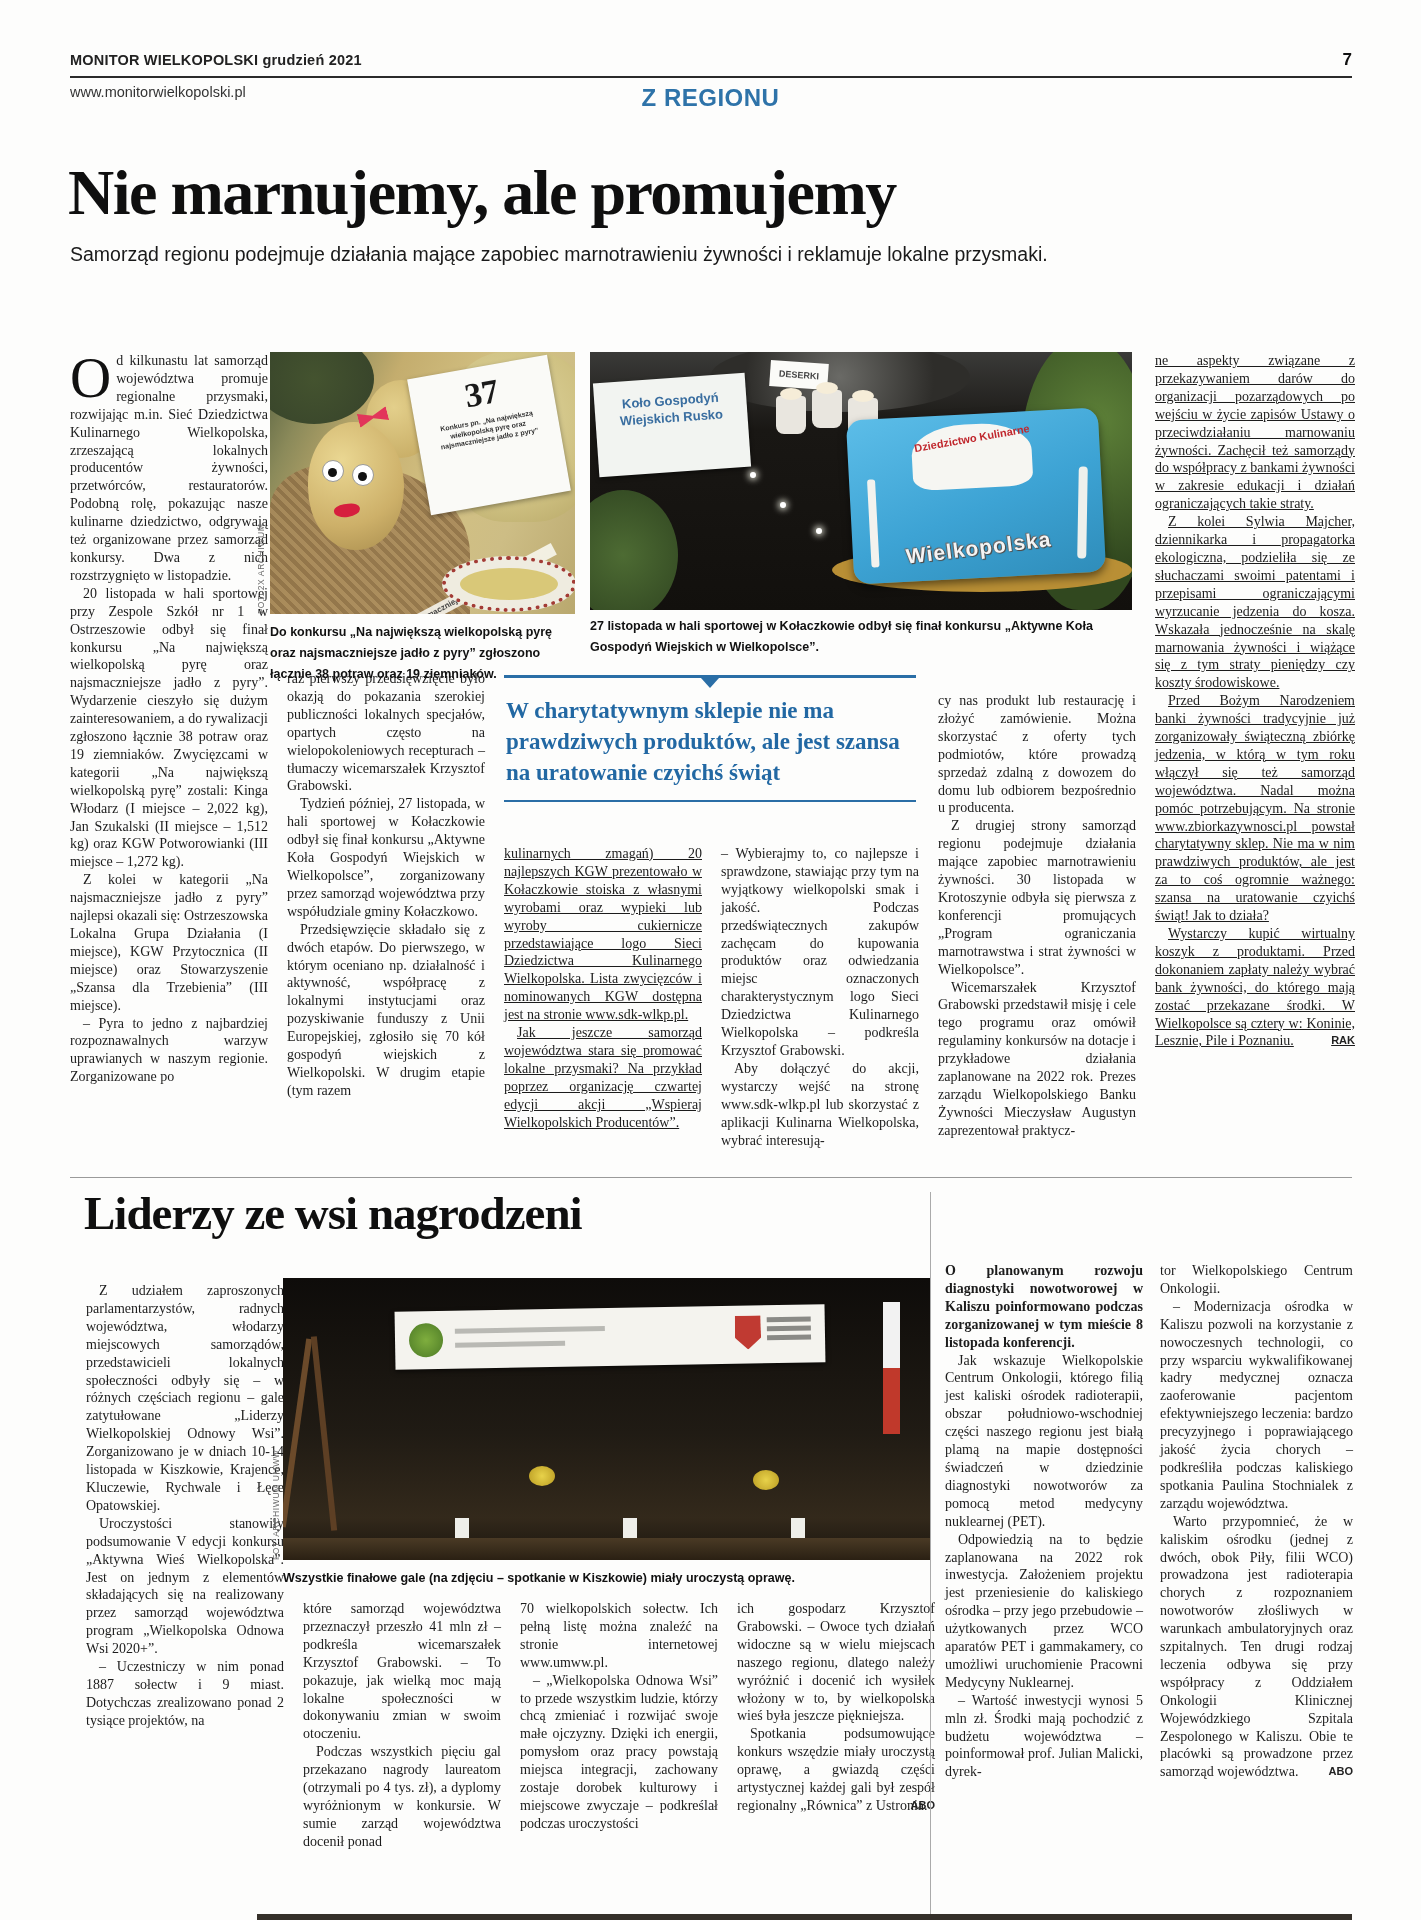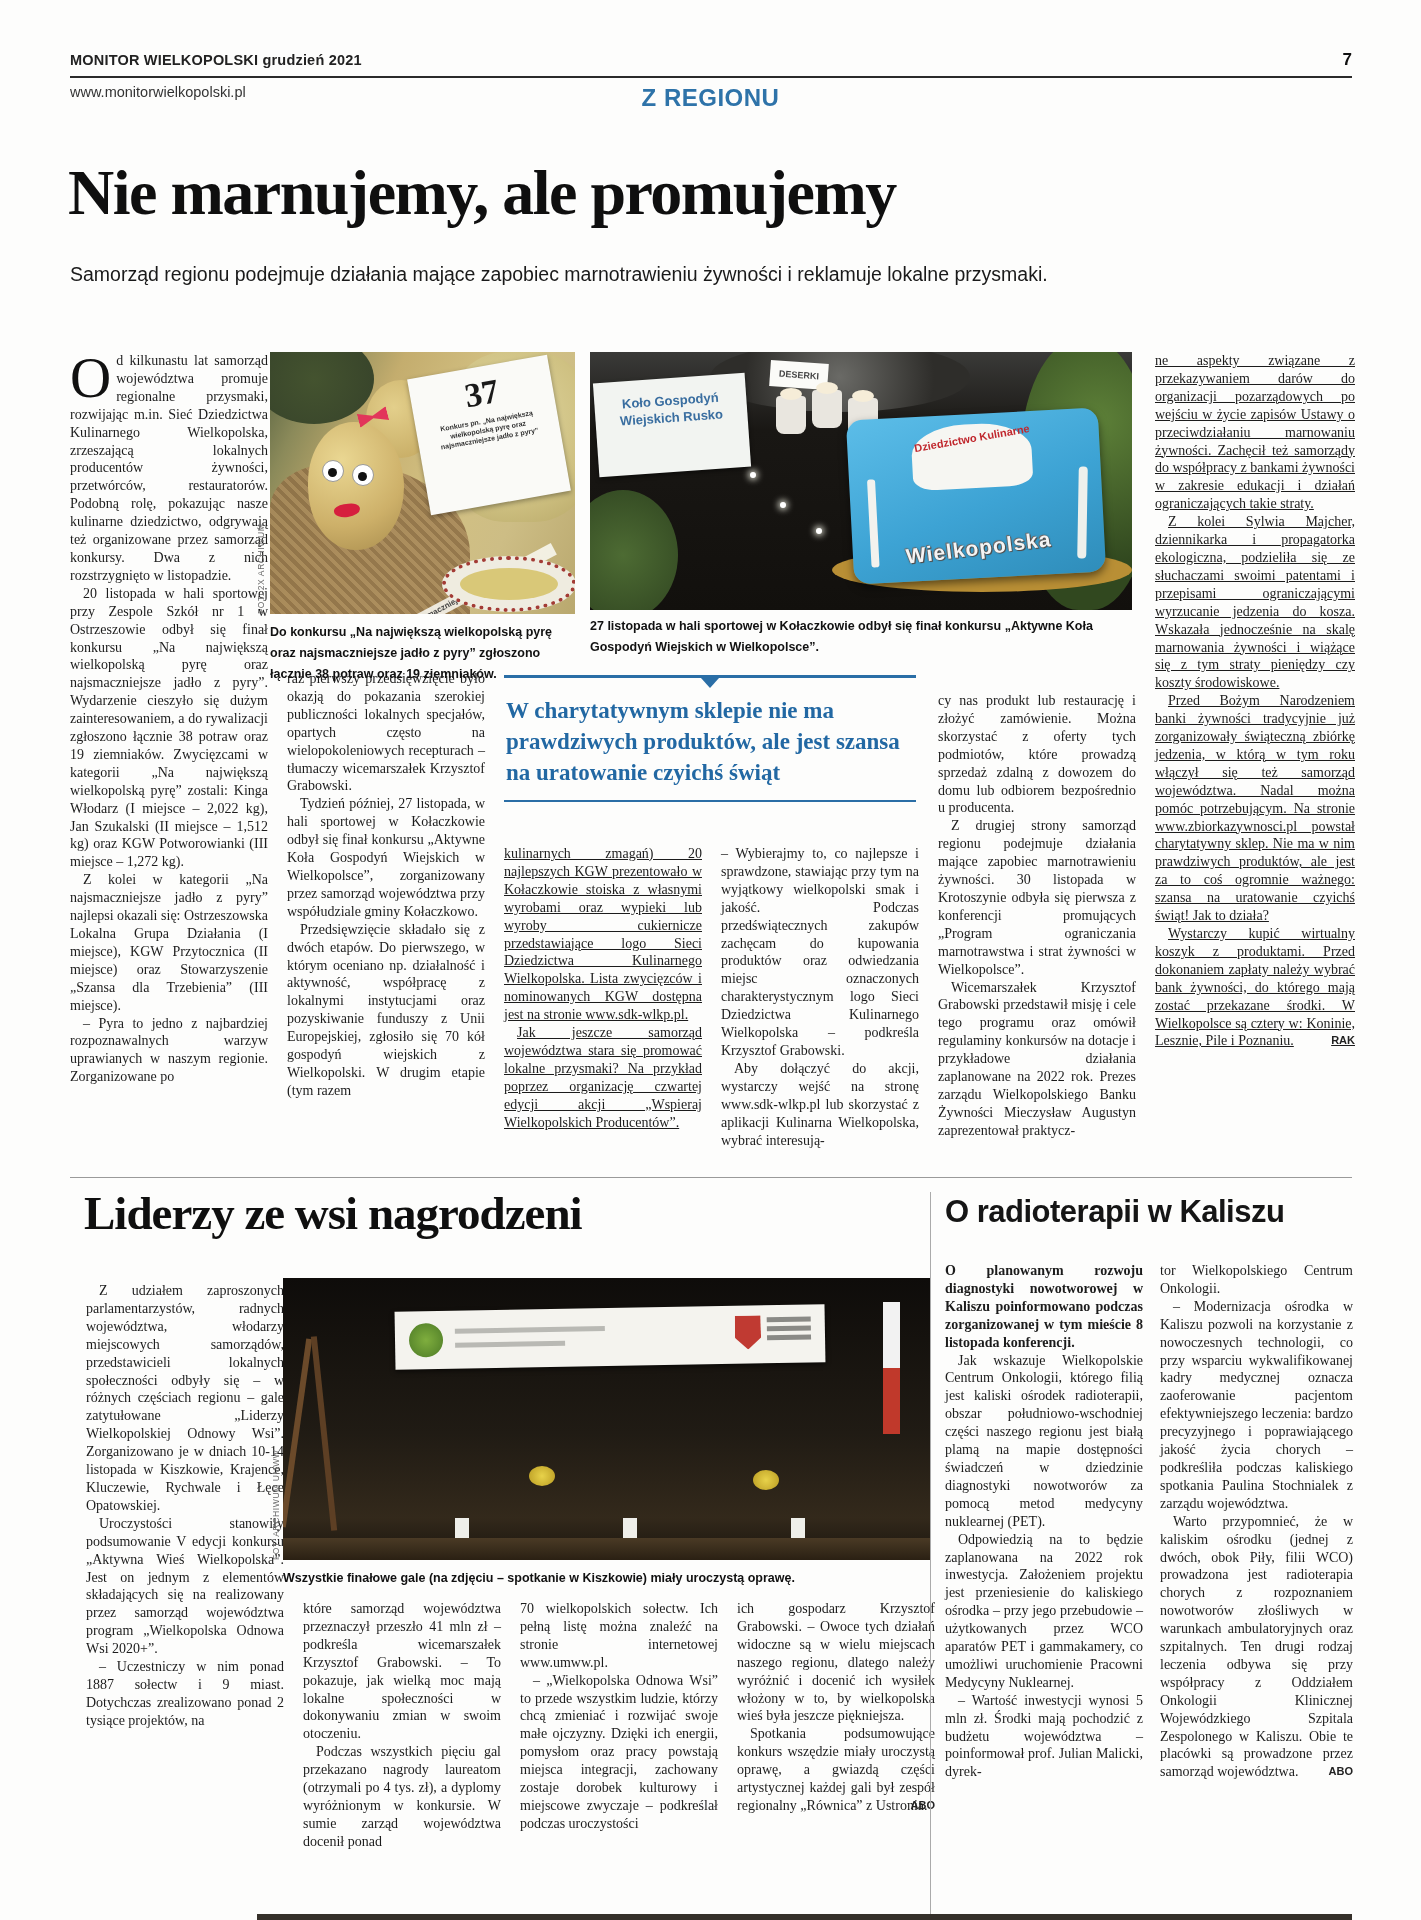--- a/index.html
+++ b/index.html
@@ -11,21 +11,21 @@
   
   .masthead{left:70px;top:52px;font-weight:bold;font-size:14.5px;letter-spacing:.2px;color:#222;}
   .pagenum{left:1328px;top:50px;width:24px;text-align:right;font-weight:bold;font-size:17px;color:#111;}
   .headrule{left:70px;top:76px;width:1282px;height:2px;background:#2b2b2b;}
   .website{left:70px;top:84px;font-size:14.5px;color:#333;}
   .sectiontitle{left:0;top:84px;width:1421px;text-align:center;font-weight:bold;font-size:24px;
                 letter-spacing:.5px;color:#2e73a9;}
 
   
   .headline1{left:68px;top:156px;width:1200px;font-weight:bold;font-size:64px;letter-spacing:-1.5px;color:#0f0f0f;}
-  .subtitle1{left:70px;top:243px;width:1200px;font-size:19.5px;color:#1a1a1a;margin-top:20px;}
+  .subtitle1{left:70px;top:243px;width:1200px;font-size:19.5px;color:#1a1a1a;}
   .art1body{left:70px;top:340px;width:1295px;height:806px;}
 
   .col{position:absolute;width:198px;font-size:14px;line-height:17.9px;text-align:justify;}
   .col p{margin:0;text-indent:13px;}
   .col p.fst{text-indent:0;}
   .lead{font-weight:bold;text-indent:0 !important;}
   .dropcap{float:left;font-size:57px;line-height:46px;padding:3px 5px 0 0;color:#111;}
   .sig{margin-top:-17.9px;text-align:right;font-family:"Liberation Sans",sans-serif;
        font-weight:bold;font-size:11px;color:#222;}
 
@@ -319,21 +319,20 @@
     <div class="col" style="left:651px;top:410px;">
       <p class="fst">ich gospodarz Krzysztof Grabowski. – Owoce tych działań widoczne są w wielu miejscach naszego regionu, dlatego należy wyróżnić i docenić ich wysiłek włożony w to, by wielkopolska wieś była jeszcze piękniejsza.</p>
       <p>Spotkania podsumowujące konkurs wszędzie miały uroczystą oprawę, a gwiazdą części artystycznej każdej gali był zespół regionalny „Równica” z Ustronia.</p>
       <div class="sig">ABO</div>
     </div>
   </div>
 
   <div class="abs vdivider"></div>
 
   <div class="abs art3">
-    <div class="headline3">O radioterapii w Kaliszu</div>
 
     <div class="col" style="left:0;top:72px;">
       <p class="lead">O planowanym rozwoju diagnostyki nowotworowej w Kaliszu poinformowano podczas zorganizowanej w tym mieście 8 listopada konferencji.</p>
       <p>Jak wskazuje Wielkopolskie Centrum Onkologii, którego filią jest kaliski ośrodek radioterapii, obszar południowo-wschodniej części naszego regionu jest białą plamą na mapie dostępności świadczeń w dziedzinie diagnostyki nowotworów za pomocą metod medycyny nuklearnej (PET).</p>
       <p>Odpowiedzią na to będzie zaplanowana na 2022 rok inwestycja. Założeniem projektu jest przeniesienie do kaliskiego ośrodka – przy jego przebudowie – użytkowanych przez WCO aparatów PET i gammakamery, co umożliwi uruchomienie Pracowni Medycyny Nuklearnej.</p>
       <p>– Wartość inwestycji wynosi 5 mln zł. Środki mają pochodzić z budżetu województwa – poinformował prof. Julian Malicki, dyrek-</p>
     </div>
     <div class="col" style="left:215px;top:72px;width:193px;">
       <p class="fst">tor Wielkopolskiego Centrum Onkologii.</p>
       <p>– Modernizacja ośrodka w Kaliszu pozwoli na korzystanie z nowoczesnych technologii, co przy wsparciu wykwalifikowanej kadry medycznej oznacza zaoferowanie pacjentom efektywniejszego leczenia: bardzo precyzyjnego i poprawiającego jakość życia chorych – podkreśliła podczas kaliskiego spotkania Paulina Stochnialek z zarządu województwa.</p>

